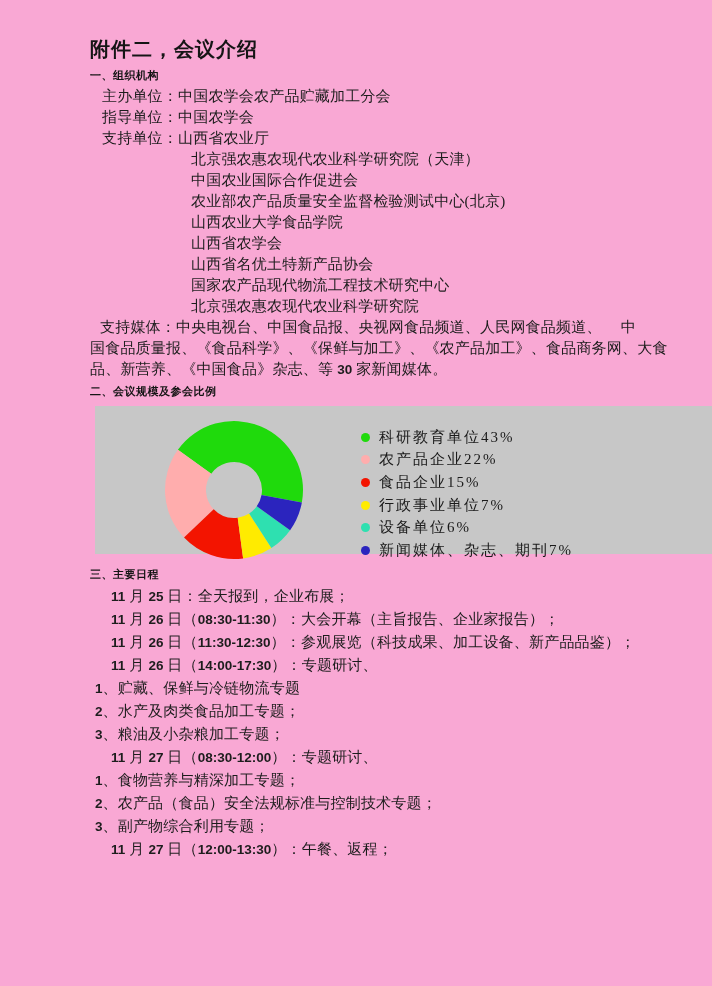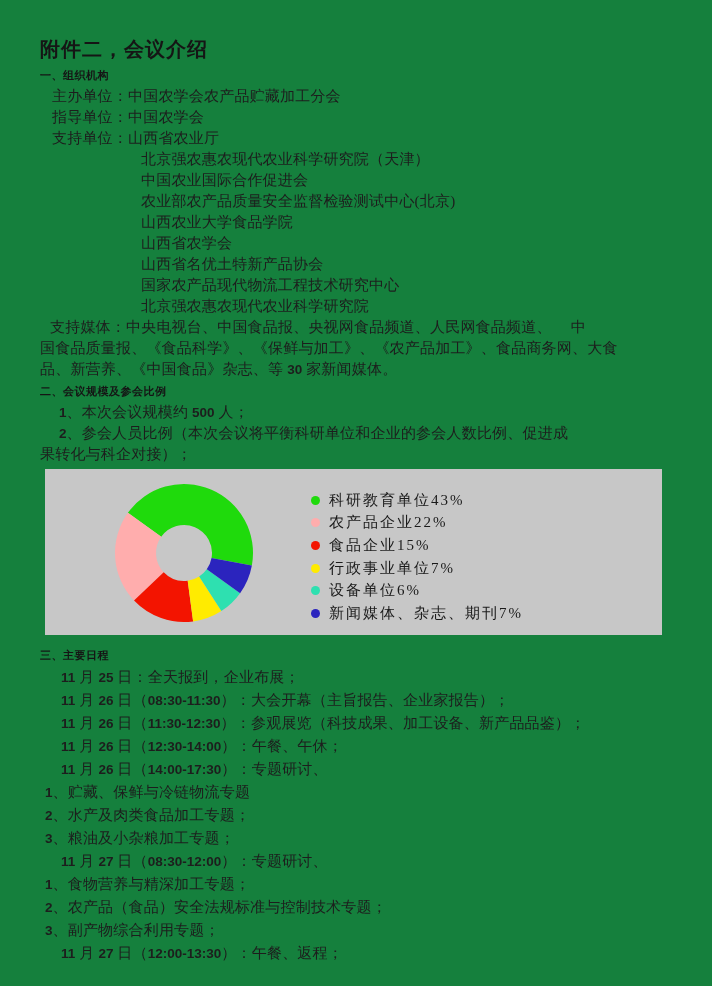--- a/index.html
+++ b/index.html
@@ -1,22 +1,22 @@
 <!DOCTYPE html>
 <html><head>
 <meta charset="utf-8">
 <style>
   html,body{margin:0;padding:0;background:#fff;}
   .page{
     position:relative;
     width:712px;height:986px;
-    background:#15803d;
+    background:#f9a8d4;
     overflow:hidden;
     box-sizing:border-box;
-    padding:36px 44px 0 40px;
+    padding:36px 44px 0 90px;
     font-family:"Liberation Serif","DejaVu Serif",serif;
     color:#1d1d1d;
     font-size:15px;
   }
   .title{
     font-family:"Liberation Sans","DejaVu Sans",sans-serif;
     font-size:20px;font-weight:600;letter-spacing:1px;
     line-height:26px;margin:0 0 3px 0;color:#151515;
   }
   .heading{
@@ -36,21 +36,21 @@
   .sched .line{line-height:22px;}
   .sched .l1{padding-left:5px;}
   .sched .l2{padding-left:21px;}
   .num{
     font-family:"Liberation Sans","DejaVu Sans",sans-serif;
     font-weight:700;font-size:13.5px;letter-spacing:0;
   }
   .panel{
     position:relative;
     margin:4px 0 9px 5px;
-    width:617px;height:166px;
+    width:617px;height:148px;
   }
   .panel svg{position:absolute;left:0;top:0;}
   .legend{
     position:absolute;left:266px;top:20px;
   }
   .legend-item{
     display:flex;align-items:center;height:22.6px;
   }
   .legend-dot{
     width:9px;height:9px;border-radius:50%;
@@ -81,25 +81,20 @@
       <div class="line l2">国家农产品现代物流工程技术研究中心</div>
       <div class="line l2">北京强农惠农现代农业科学研究院</div>
     </div>
   <div class="media" id="media-lines">
       <div class="line l1">支持媒体：中央电视台、中国食品报、央视网食品频道、人民网食品频道、　 中</div>
       <div class="line l0">国食品质量报、《食品科学》、《保鲜与加工》、《农产品加工》、食品商务网、大食</div>
       <div class="line l0">品、新营养、《中国食品》杂志、等 <span class="num">30</span> 家新闻媒体。</div>
     </div>
 
   <div class="heading h2">二、会议规模及参会比例</div>
-  <div class="scale" id="scale-lines">
-      <div class="line l1"><span class="num">1</span>、本次会议规模约 <span class="num">500</span> 人；</div>
-      <div class="line l1"><span class="num">2</span>、参会人员比例（本次会议将平衡科研单位和企业的参会人数比例、促进成</div>
-      <div class="line l0">果转化与科企对接）；</div>
-    </div>
 
   <div class="panel" id="chart-panel" style="background: rgb(199, 199, 199);">
     <svg id="donut-svg" width="617" height="166">
         <path d="M82.90 43.83 A69 69 0 0 1 206.87 96.46 L166.54 89.05 A28 28 0 0 0 116.23 67.70 Z" fill="#1FDA0C"></path>
         <path d="M89.03 131.58 A69 69 0 0 1 82.90 43.83 L116.23 67.70 A28 28 0 0 0 118.72 103.31 Z" fill="#FFADAD"></path>
         <path d="M148.13 152.39 A69 69 0 0 1 89.03 131.58 L118.72 103.31 A28 28 0 0 0 142.70 111.75 Z" fill="#F31400"></path>
         <path d="M176.38 142.00 A69 69 0 0 1 148.13 152.39 L142.70 111.75 A28 28 0 0 0 154.17 107.54 Z" fill="#FFEB00"></path>
         <path d="M195.10 124.17 A69 69 0 0 1 176.38 142.00 L154.17 107.54 A28 28 0 0 0 161.77 100.30 Z" fill="#2EE0B0"></path>
         <path d="M206.87 96.46 A69 69 0 0 1 195.10 124.17 L161.77 100.30 A28 28 0 0 0 166.54 89.05 Z" fill="#2B24BE"></path>
       </svg>
@@ -129,21 +124,20 @@
           <span class="legend-label">新闻媒体、杂志、期刊7%</span>
         </div>
       </div>
   </div>
 
   <div class="heading h2">三、主要日程</div>
   <div class="sched" id="schedule-lines">
       <div class="line l2"><span class="num">11</span> 月 <span class="num">25</span> 日：全天报到，企业布展；</div>
       <div class="line l2"><span class="num">11</span> 月 <span class="num">26</span> 日（<span class="num">08:30-11:30</span>）：大会开幕（主旨报告、企业家报告）；</div>
       <div class="line l2"><span class="num">11</span> 月 <span class="num">26</span> 日（<span class="num">11:30-12:30</span>）：参观展览（科技成果、加工设备、新产品品鉴）；</div>
-      <div class="line l2"><span class="num">11</span> 月 <span class="num">26</span> 日（<span class="num">12:30-14:00</span>）：午餐、午休；</div>
       <div class="line l2"><span class="num">11</span> 月 <span class="num">26</span> 日（<span class="num">14:00-17:30</span>）：专题研讨、</div>
       <div class="line l1"><span class="num">1</span>、贮藏、保鲜与冷链物流专题</div>
       <div class="line l1"><span class="num">2</span>、水产及肉类食品加工专题；</div>
       <div class="line l1"><span class="num">3</span>、粮油及小杂粮加工专题；</div>
       <div class="line l2"><span class="num">11</span> 月 <span class="num">27</span> 日（<span class="num">08:30-12:00</span>）：专题研讨、</div>
       <div class="line l1"><span class="num">1</span>、食物营养与精深加工专题；</div>
       <div class="line l1"><span class="num">2</span>、农产品（食品）安全法规标准与控制技术专题；</div>
       <div class="line l1"><span class="num">3</span>、副产物综合利用专题；</div>
       <div class="line l2"><span class="num">11</span> 月 <span class="num">27</span> 日（<span class="num">12:00-13:30</span>）：午餐、返程；</div>
     </div>

